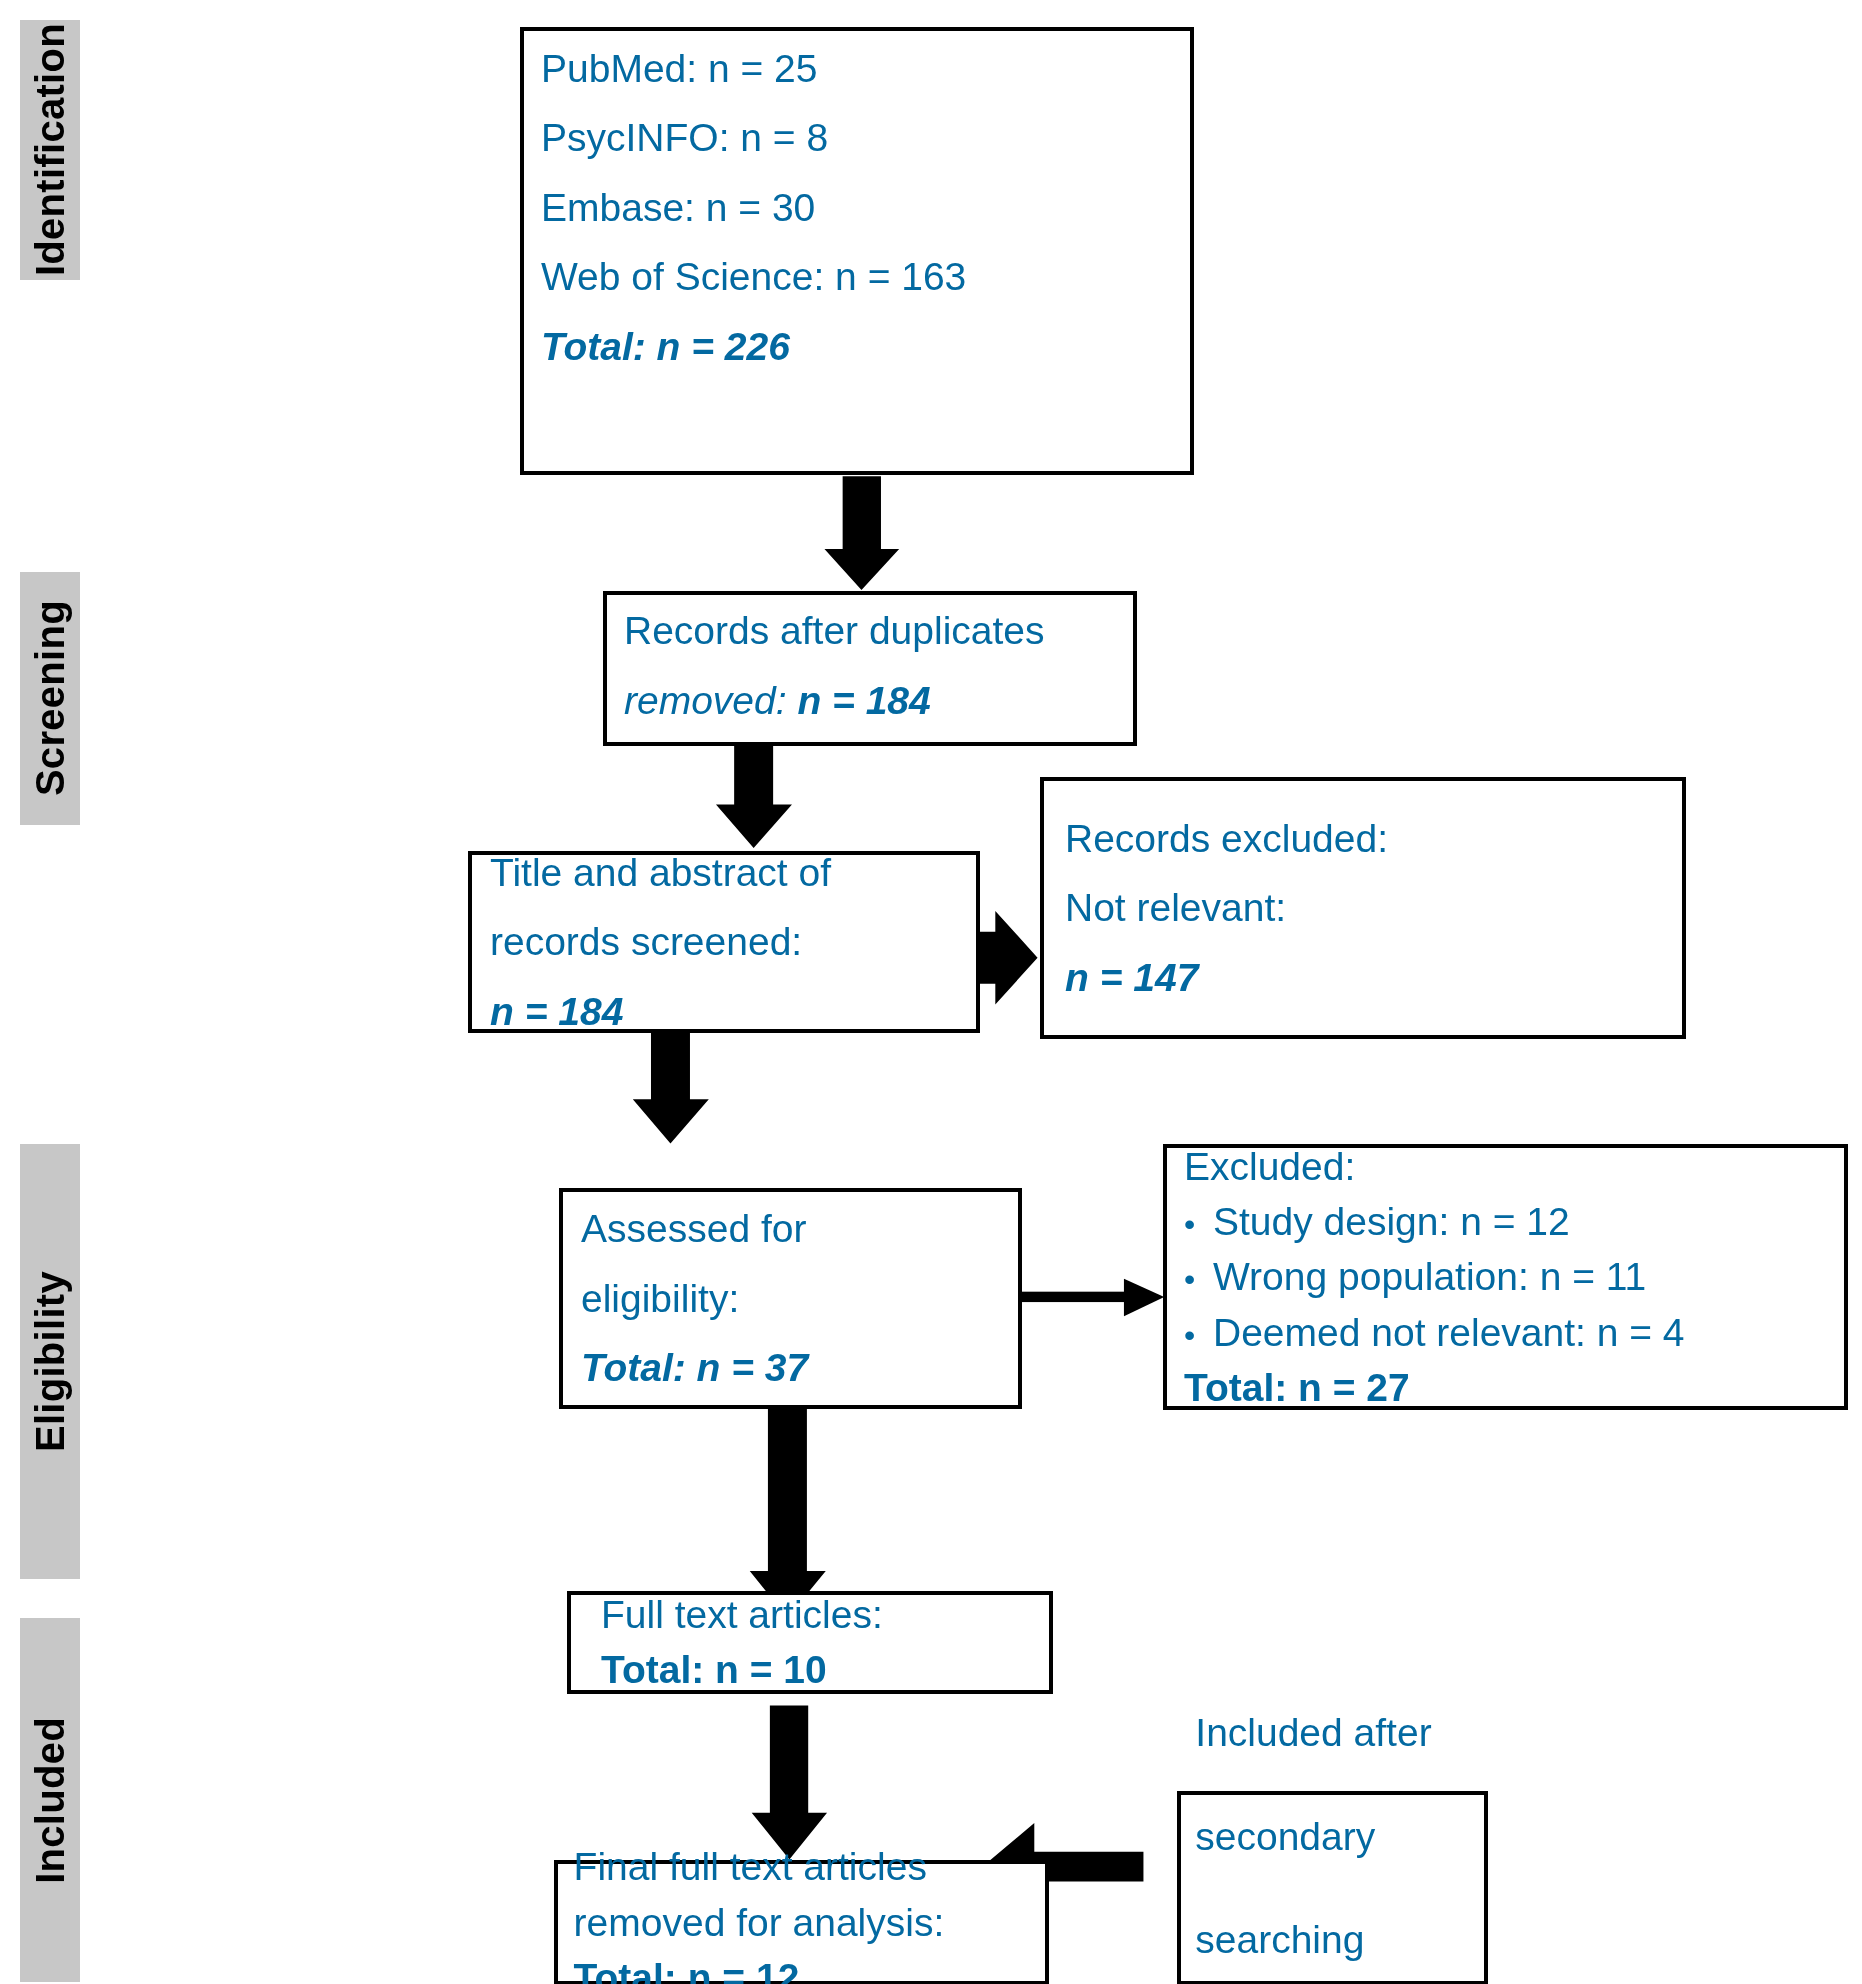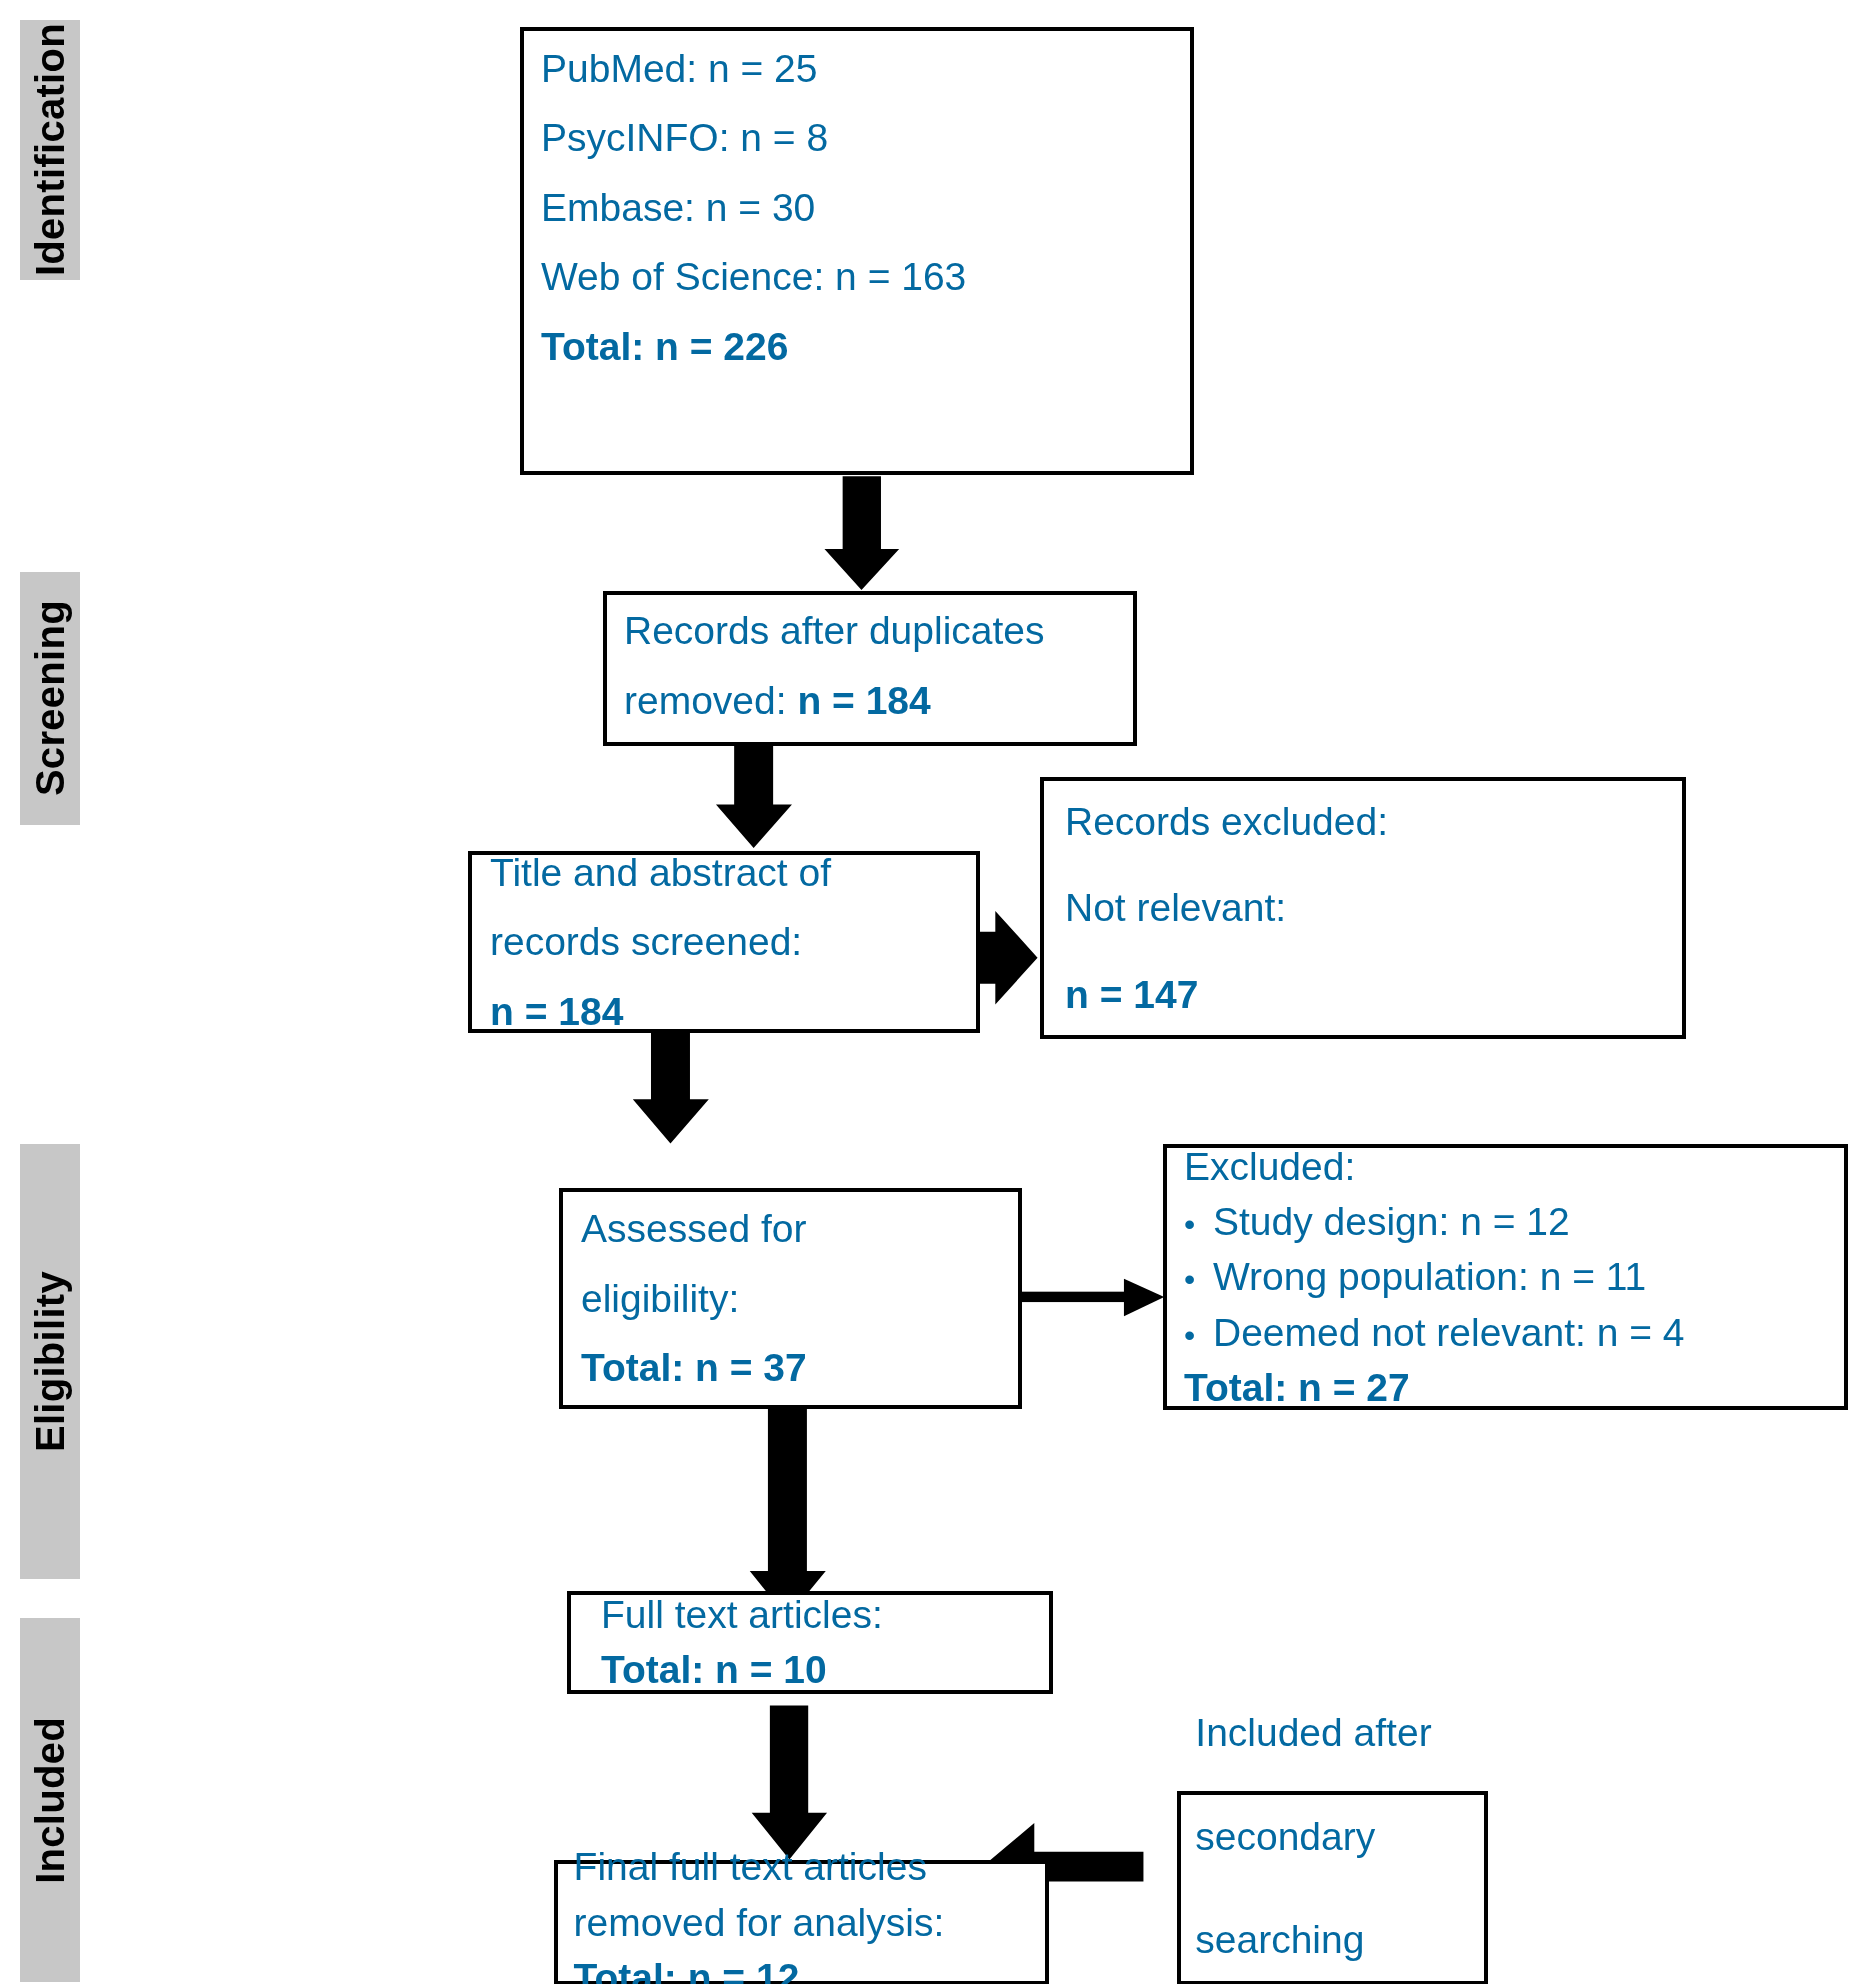--- a/index.html
+++ b/index.html
@@ -61,21 +61,21 @@
     white-space: nowrap;
   }
   .flow-box .line.bullet .dot {
     display: inline-block;
     width: 29px;
     flex: 0 0 29px;
     font-size: 32px;
     line-height: 1.32;
   }
   .flow-box.spaced .line { margin-bottom: 18px; }
-  .flow-box.spaced .line:last-child { margin-bottom: 0; }
+  .flow-box.spaced .line:last-child { margin-bottom: 0; font-style: italic; }
   .flow-box.tight .line { margin-bottom: 3.9px; }
   .flow-box.tight .line:last-child { margin-bottom: 0; }
 
   
   #connectors {
     position: absolute;
     left: 0;
     top: 0;
     width: 1862px;
     height: 1985px;
@@ -135,21 +135,21 @@
     <div class="line">Records after duplicates</div>
     <div class="line"><span>removed: </span><b>n = 184</b></div>
   </div>
 
   <div class="flow-box spaced" style="left:424px; top:851px; width:512px; height:182px; justify-content:center; padding:6.5px 18px;margin-left:44px;">
     <div class="line">Title and abstract of</div>
     <div class="line">records screened:</div>
     <div class="line bold">n = 184</div>
   </div>
 
-  <div class="flow-box spaced" style="left:1040px; top:777px; width:646px; height:262px; justify-content:center; padding:6.5px 21px;gap:17px;">
+  <div class="flow-box spaced" style="left:1040px; top:777px; width:646px; height:262px; justify-content:center; padding:6.5px 21px;">
     <div class="line">Records excluded:</div>
     <div class="line">Not relevant:</div>
     <div class="line bold">n = 147</div>
   </div>
 
   <div class="flow-box spaced" style="left:559px; top:1188px; width:463px; height:221px; justify-content:center; padding:6.5px 18px;">
     <div class="line">Assessed for</div>
     <div class="line">eligibility:</div>
     <div class="line bold">Total:  n = 37</div>
   </div>

